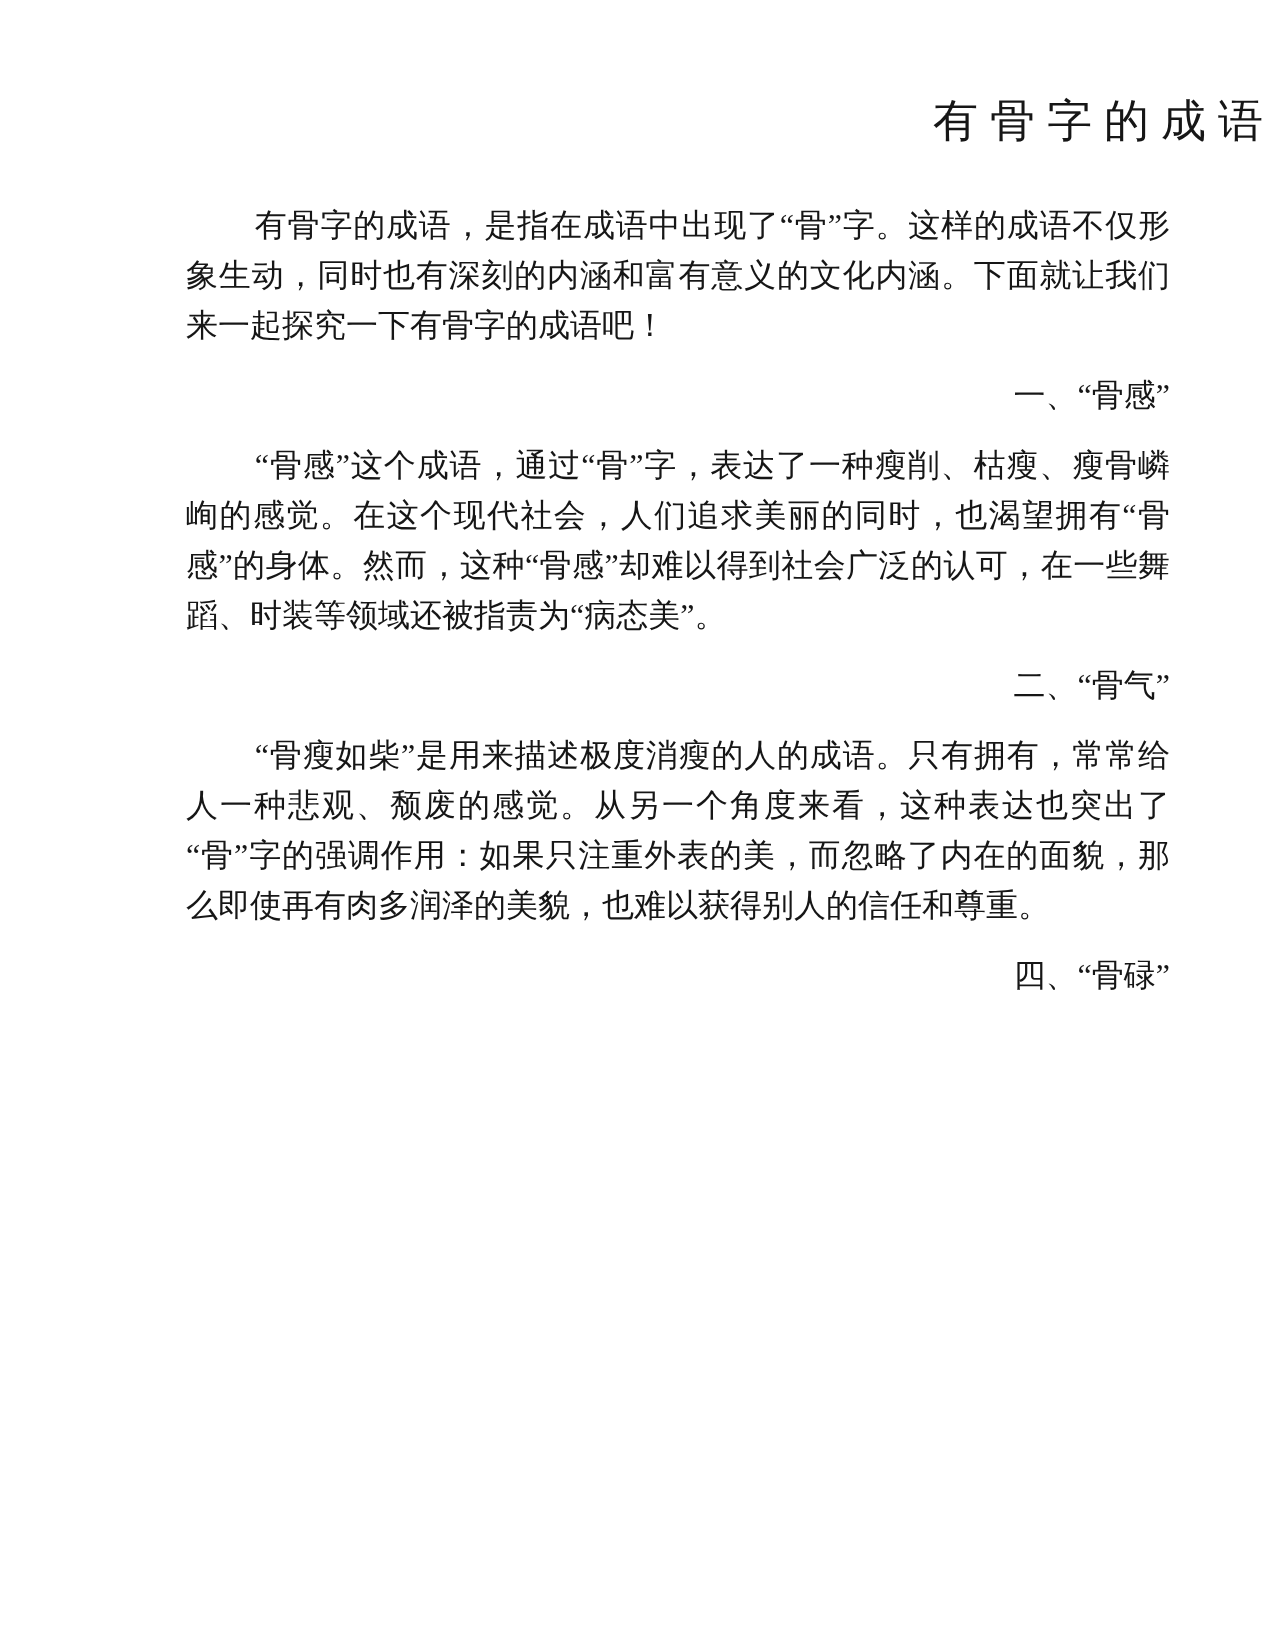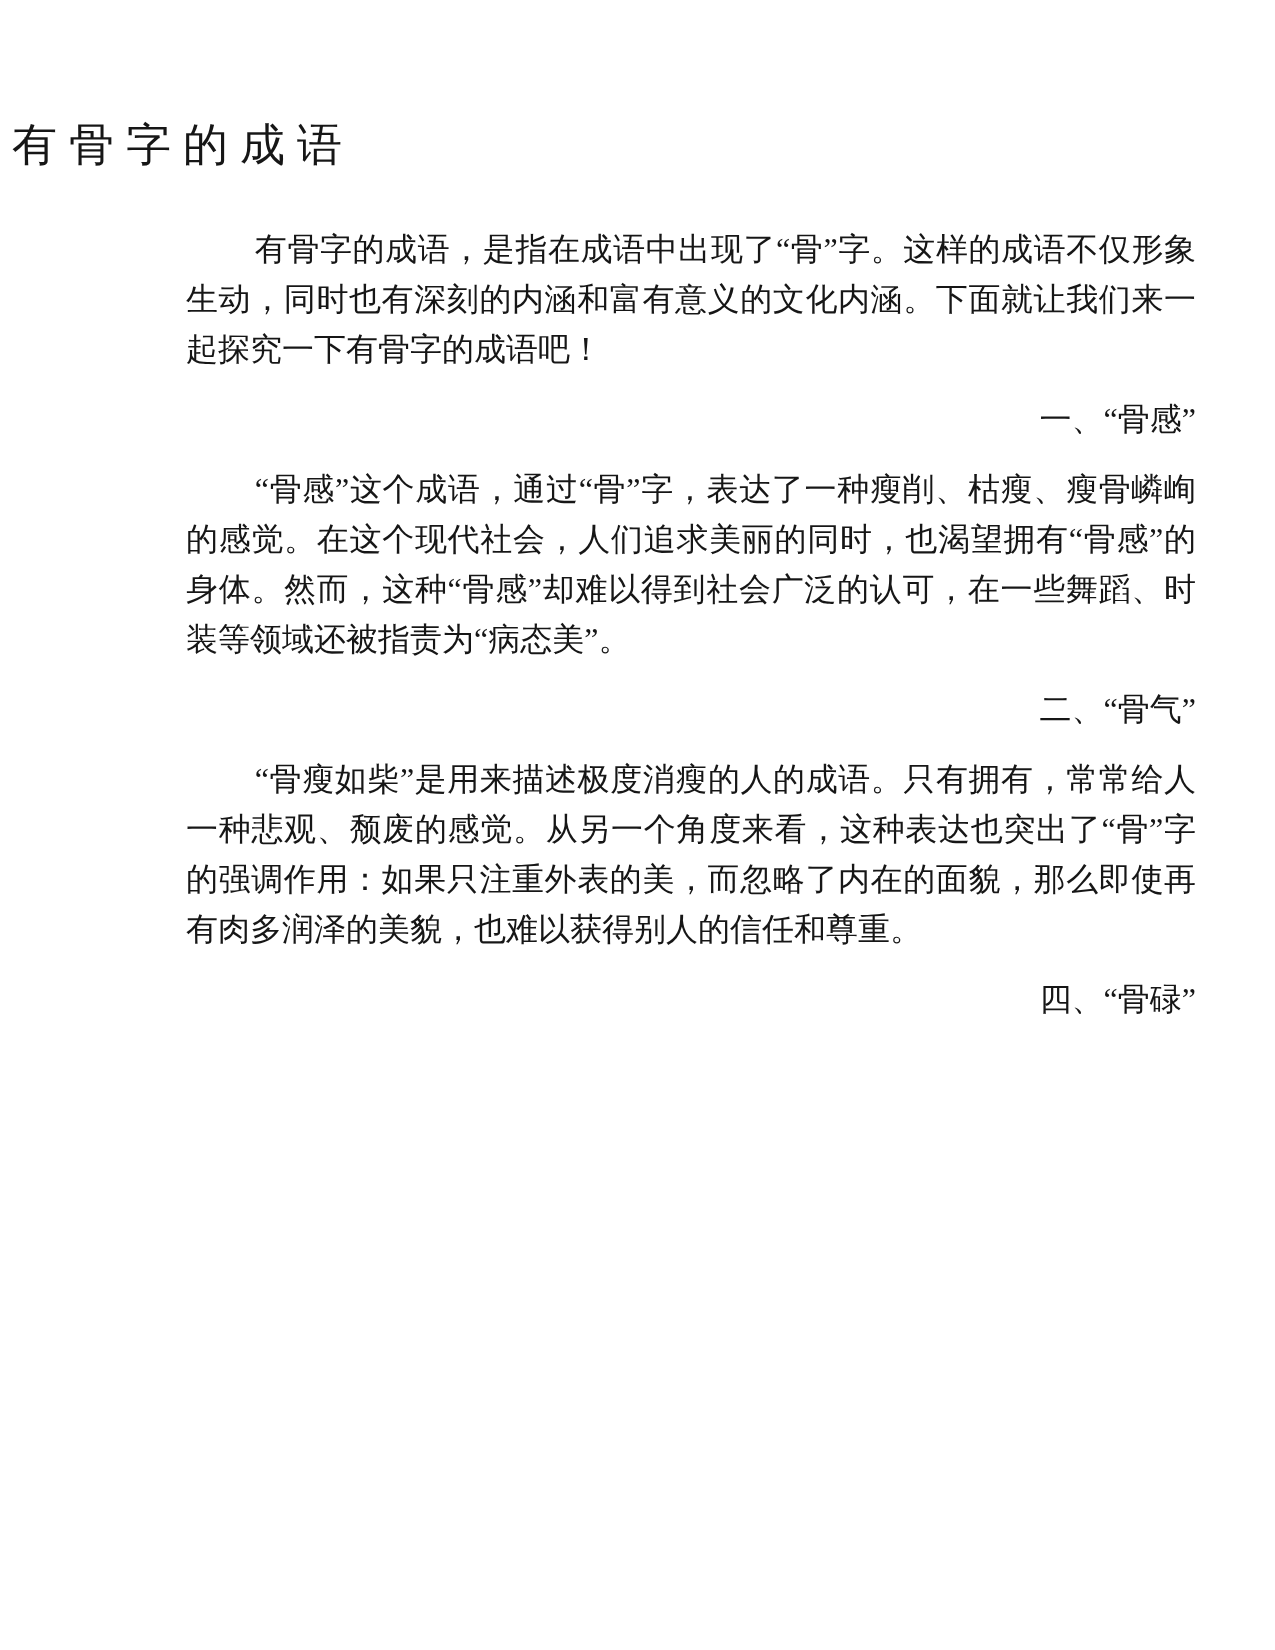--- a/index.html
+++ b/index.html
@@ -16,32 +16,32 @@
     font-family: "Liberation Serif", "DejaVu Serif", serif;
     -webkit-font-smoothing: antialiased;
   }
   .page {
     width: 1275px;
     height: 1650px;
     background: #ffffff;
     box-sizing: border-box;
   }
   .doc-title {
-    margin: 116px 0 50px 0;
+    margin: 92px 0 50px 0;
     font-size: 45px;
     line-height: 58px;
     font-weight: 400;
-    text-align: left;
+    text-align: right;
     letter-spacing: 12px;
     padding-left: 12px;
     white-space: nowrap;
   }
   .content {
     margin-left: 186px;
-    margin-right: 79px;
+    margin-right: 105px;
   }
   .body-par, .section-heading {
     font-size: 32px;
     line-height: 50px;
     font-weight: 400;
     margin: 0 0 20px 0;
     text-indent: 2.15em;
   }
   .body-par {
     text-align: justify;

